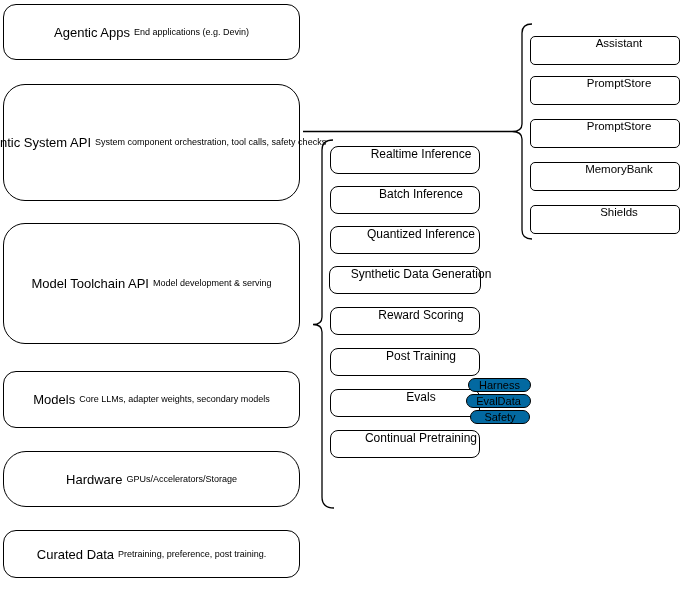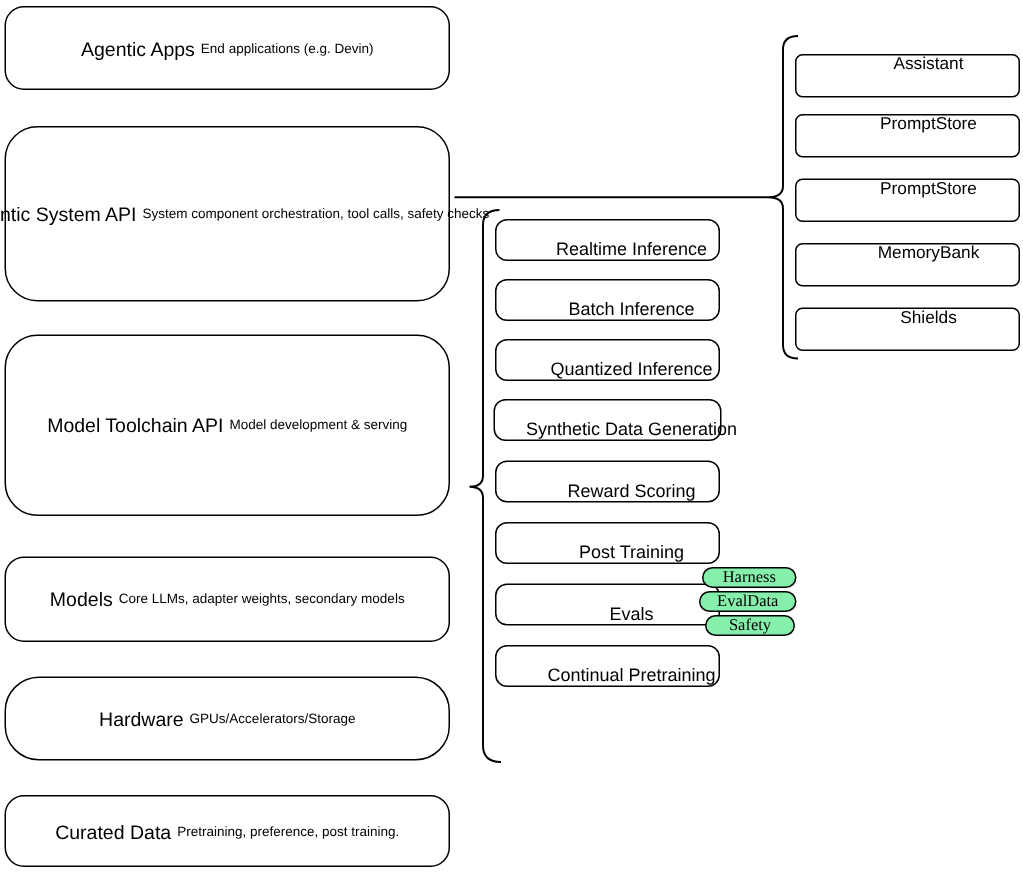--- a/index.html
+++ b/index.html
@@ -45,21 +45,21 @@
   .mbox {
     position: absolute;
     left: 330px;
     width: 150px;
     height: 28px;
     box-sizing: border-box;
     border: 1.3px solid #000000;
     border-radius: 8px;
     background: #ffffff;
     display: flex;
-    align-items: flex-end;
+    align-items: flex-start;
     justify-content: center;
     font-size: 12px;
     white-space: nowrap;
     padding-left: 32px;
   }
   
   .rbox {
     position: absolute;
     left: 530px;
     width: 150px;
@@ -75,29 +75,28 @@
     white-space: nowrap;
     padding-left: 28px;
   }
   
   .pill {
     position: absolute;
     box-sizing: border-box;
     height: 14px;
     border: 1.2px solid #000000;
     border-radius: 7px;
-    background: #86efac;
+    background: #0369a1;
     display: flex;
     align-items: center;
     justify-content: center;
     font-size: 11px;
     line-height: 11px;
     white-space: nowrap;
     z-index: 3;
-    font-family: Liberation Serif, serif;
   }
   .mbox, .rbox, .lbox { z-index: 2; }
   #brace-layer {
     position: absolute;
     left: 0;
     top: 0;
     z-index: 1;
   }
 </style>
 </head>

